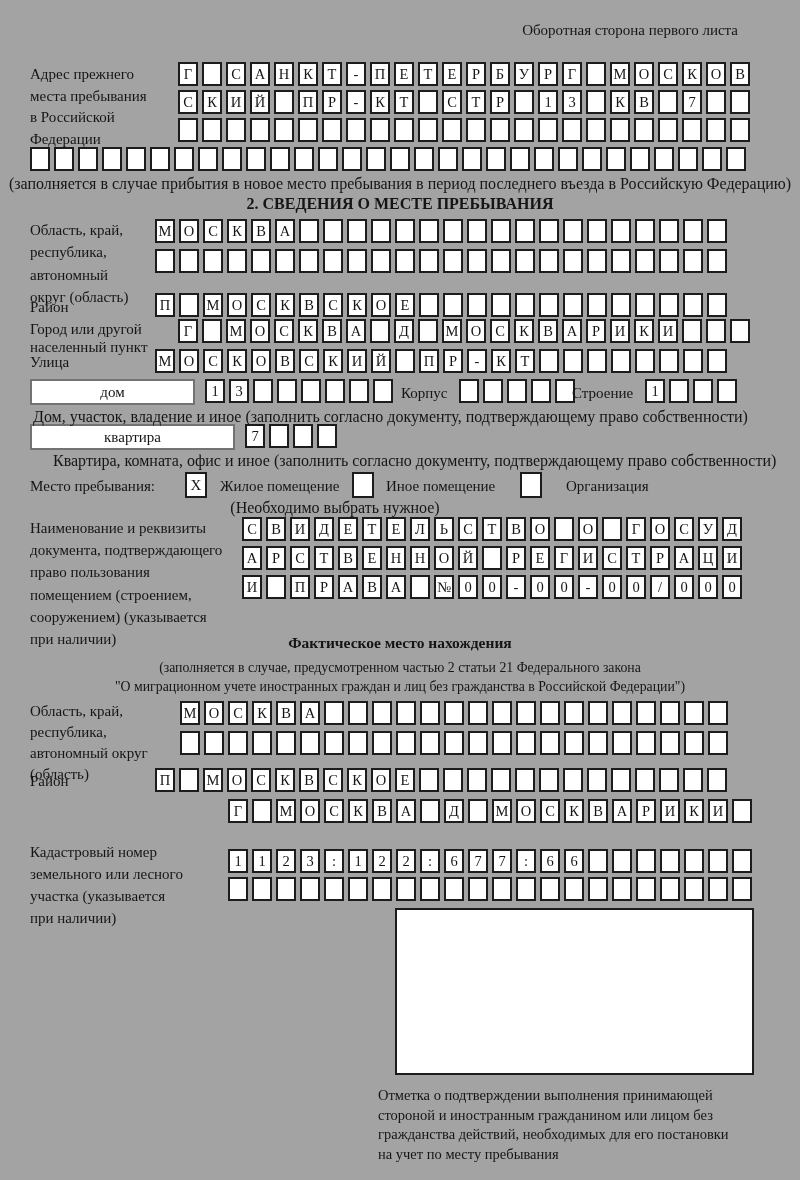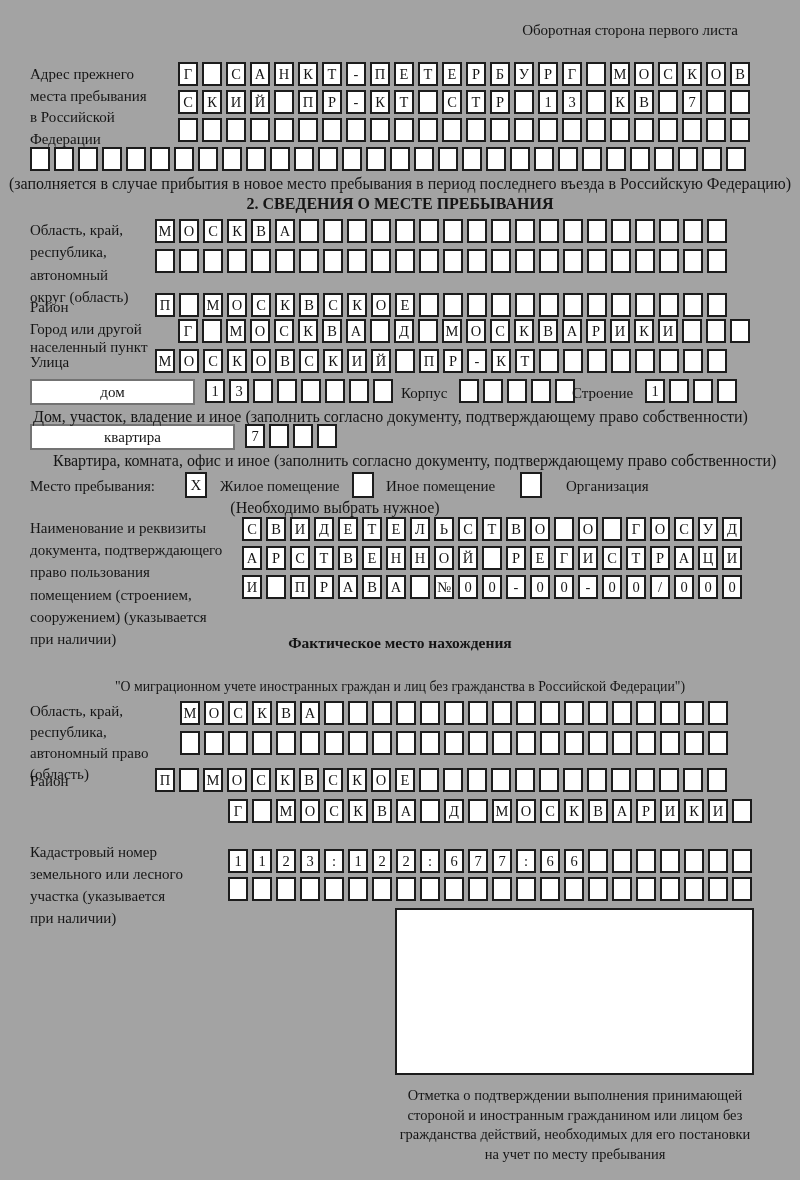--- a/index.html
+++ b/index.html
@@ -22,21 +22,21 @@
     display:flex;align-items:center;justify-content:center;font-size:15px;background:#fff;flex:none;
   }
   .fieldrect{
     box-sizing:border-box;border:2px solid #737373;height:26px;background:#fff;
     display:flex;align-items:center;justify-content:center;font-size:15px;
   }
   .caption{font-size:16px;white-space:nowrap;}
   .center{width:100%;text-align:center;}
   .title{font-weight:bold;font-size:16px;}
   .stamp-box{box-sizing:border-box;border:2px solid #1c1c1c;background:#fff;}
-  .stamp-note{font-size:14.5px;line-height:19.5px;text-align:center;}
+  .stamp-note{font-size:14.5px;line-height:19.5px;text-align:left;}
 </style>
 </head>
 <body>
 
 <div class="page">
 
   <div class="abs lbl" style="top:20px;right:62px;">Оборотная сторона первого листа</div>
 
   <div class="abs lbl" style="left:30px;top:64px;">
     <div>Адрес прежнего</div>
@@ -422,26 +422,27 @@
       <div class="cell">-</div>
       <div class="cell">0</div>
       <div class="cell">0</div>
       <div class="cell">/</div>
       <div class="cell">0</div>
       <div class="cell">0</div>
       <div class="cell">0</div>
     </div>
 
   <div class="abs title center" style="top:634px;left:0;font-size:15.5px;">Фактическое место нахождения</div>
+  <div class="abs caption center" style="top:660px;left:0;font-size:13.8px;">(заполняется в случае, предусмотренном частью 2 статьи 21 Федерального закона</div>
   <div class="abs caption center" style="top:679px;left:0;font-size:13.8px;">"О миграционном учете иностранных граждан и лиц без гражданства в Российской Федерации")</div>
 
   <div class="abs lbl" style="left:30px;top:701px;line-height:21px;">
     <div>Область, край,</div>
     <div>республика,</div>
-    <div>автономный право</div>
+    <div>автономный округ</div>
     <div>(область)</div>
   </div>
   <div class="abs cells" style="left:180px;top:701px;">
       <div class="cell">М</div>
       <div class="cell">О</div>
       <div class="cell">С</div>
       <div class="cell">К</div>
       <div class="cell">В</div>
       <div class="cell">А</div>
       <div class="cell"></div>

